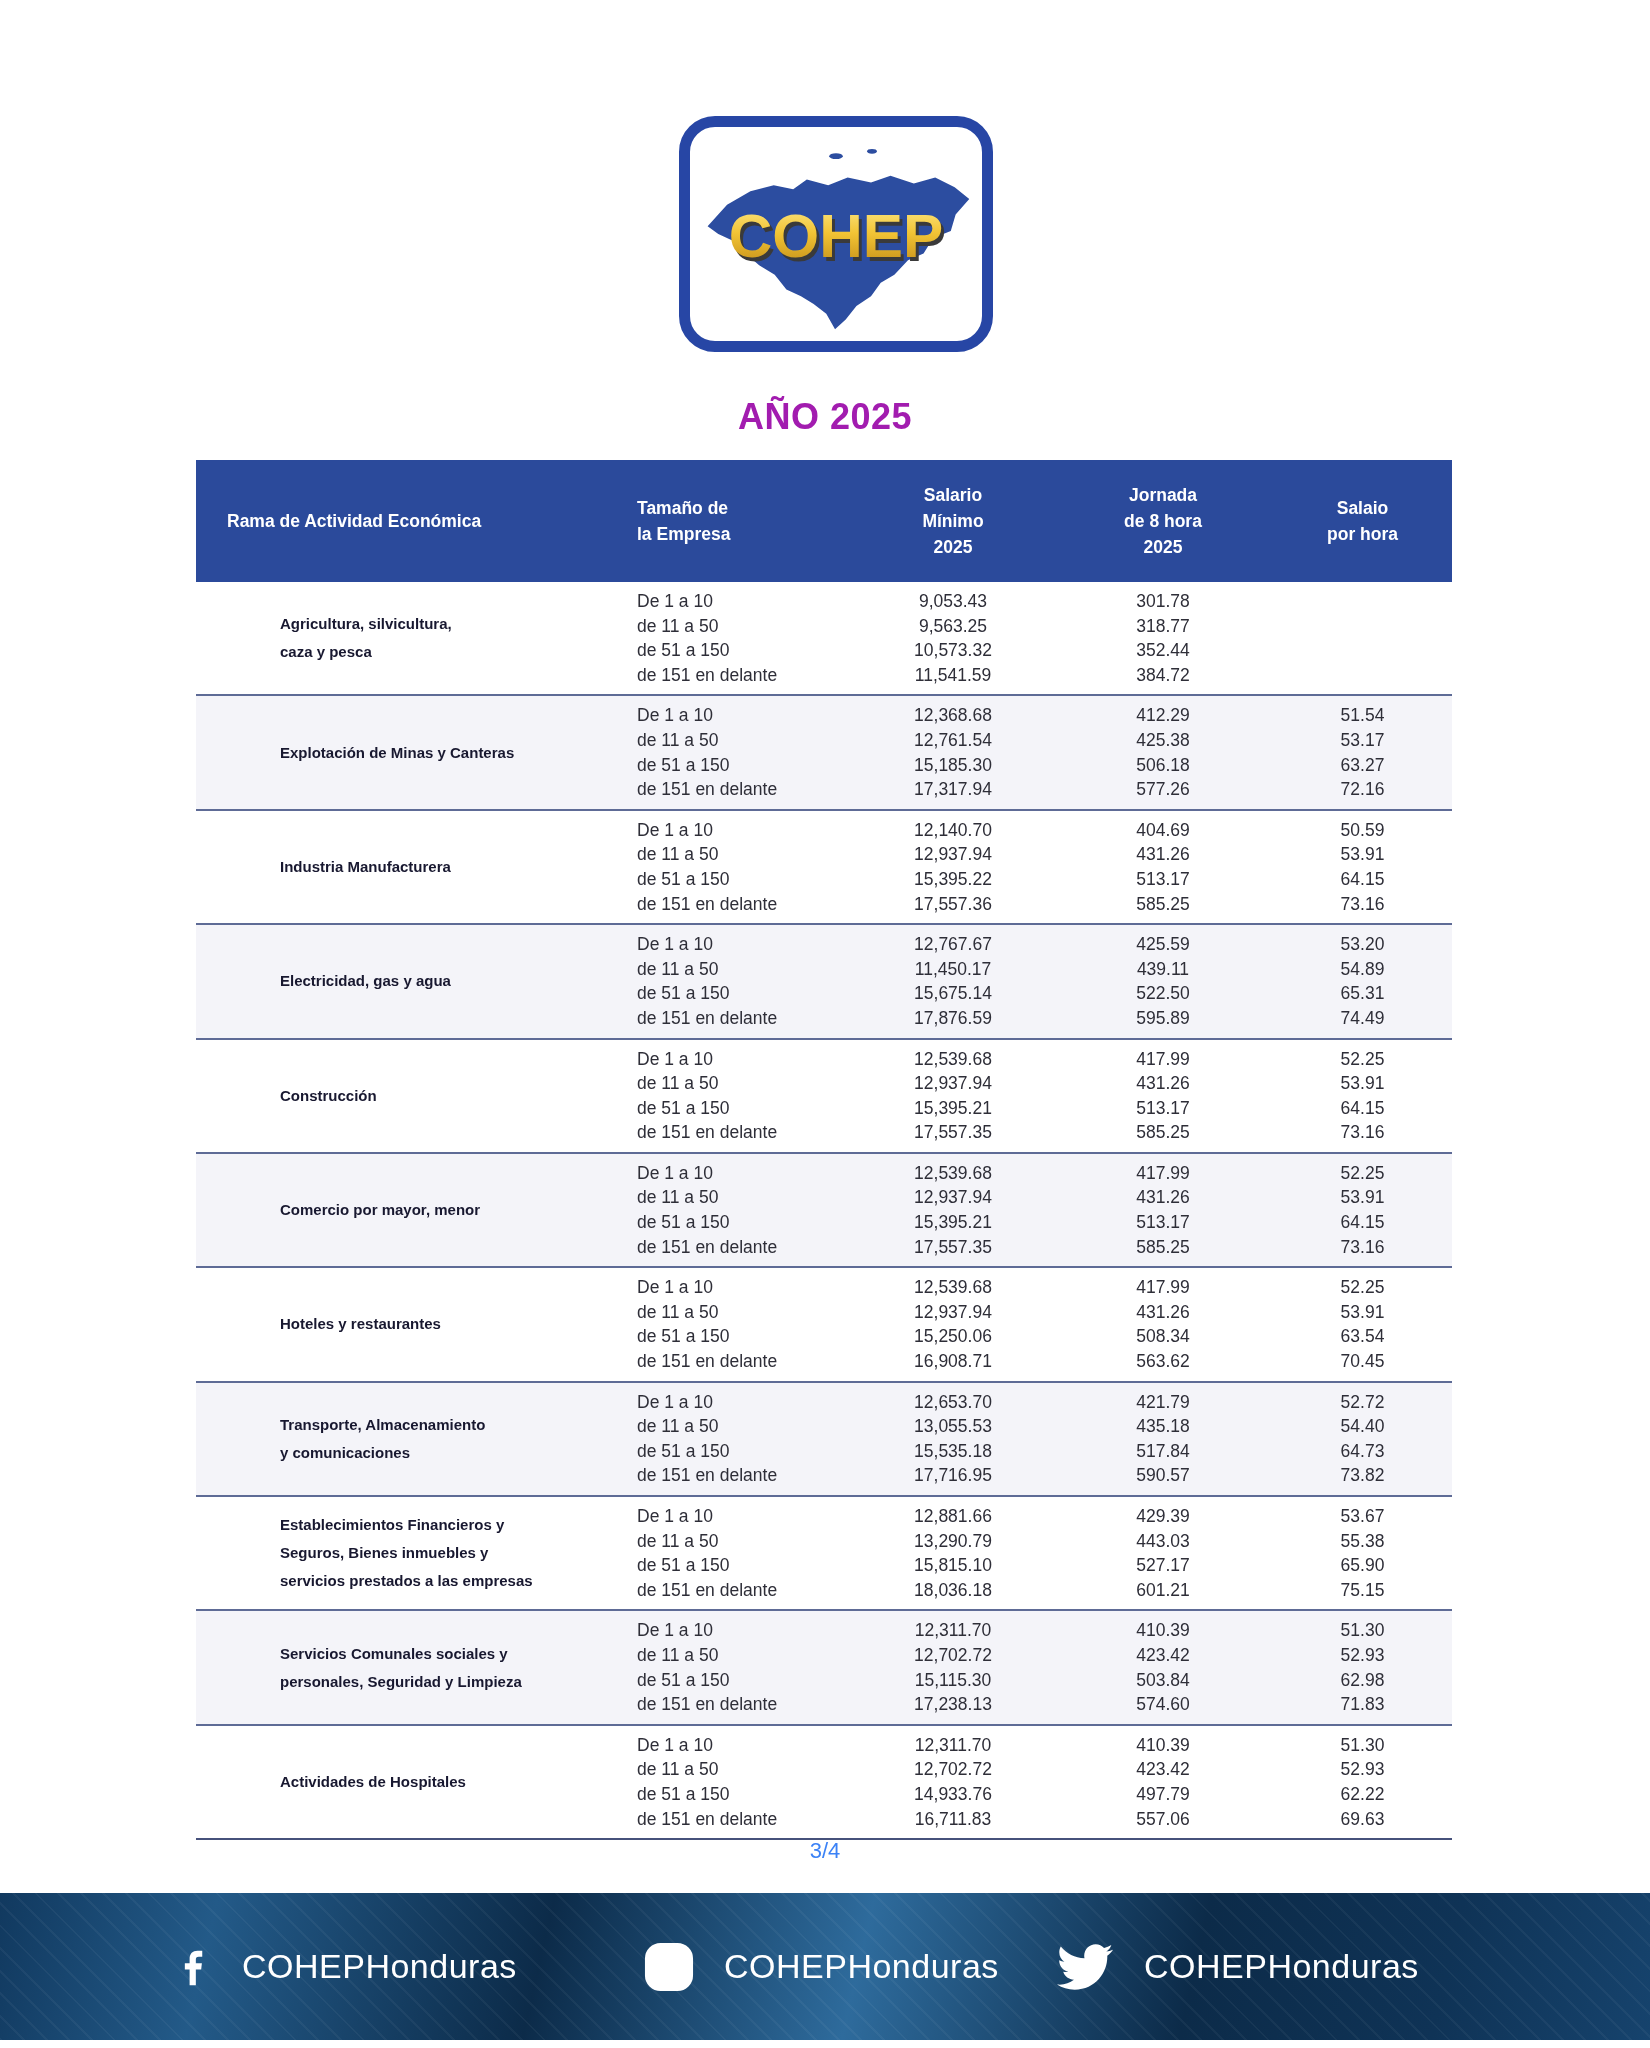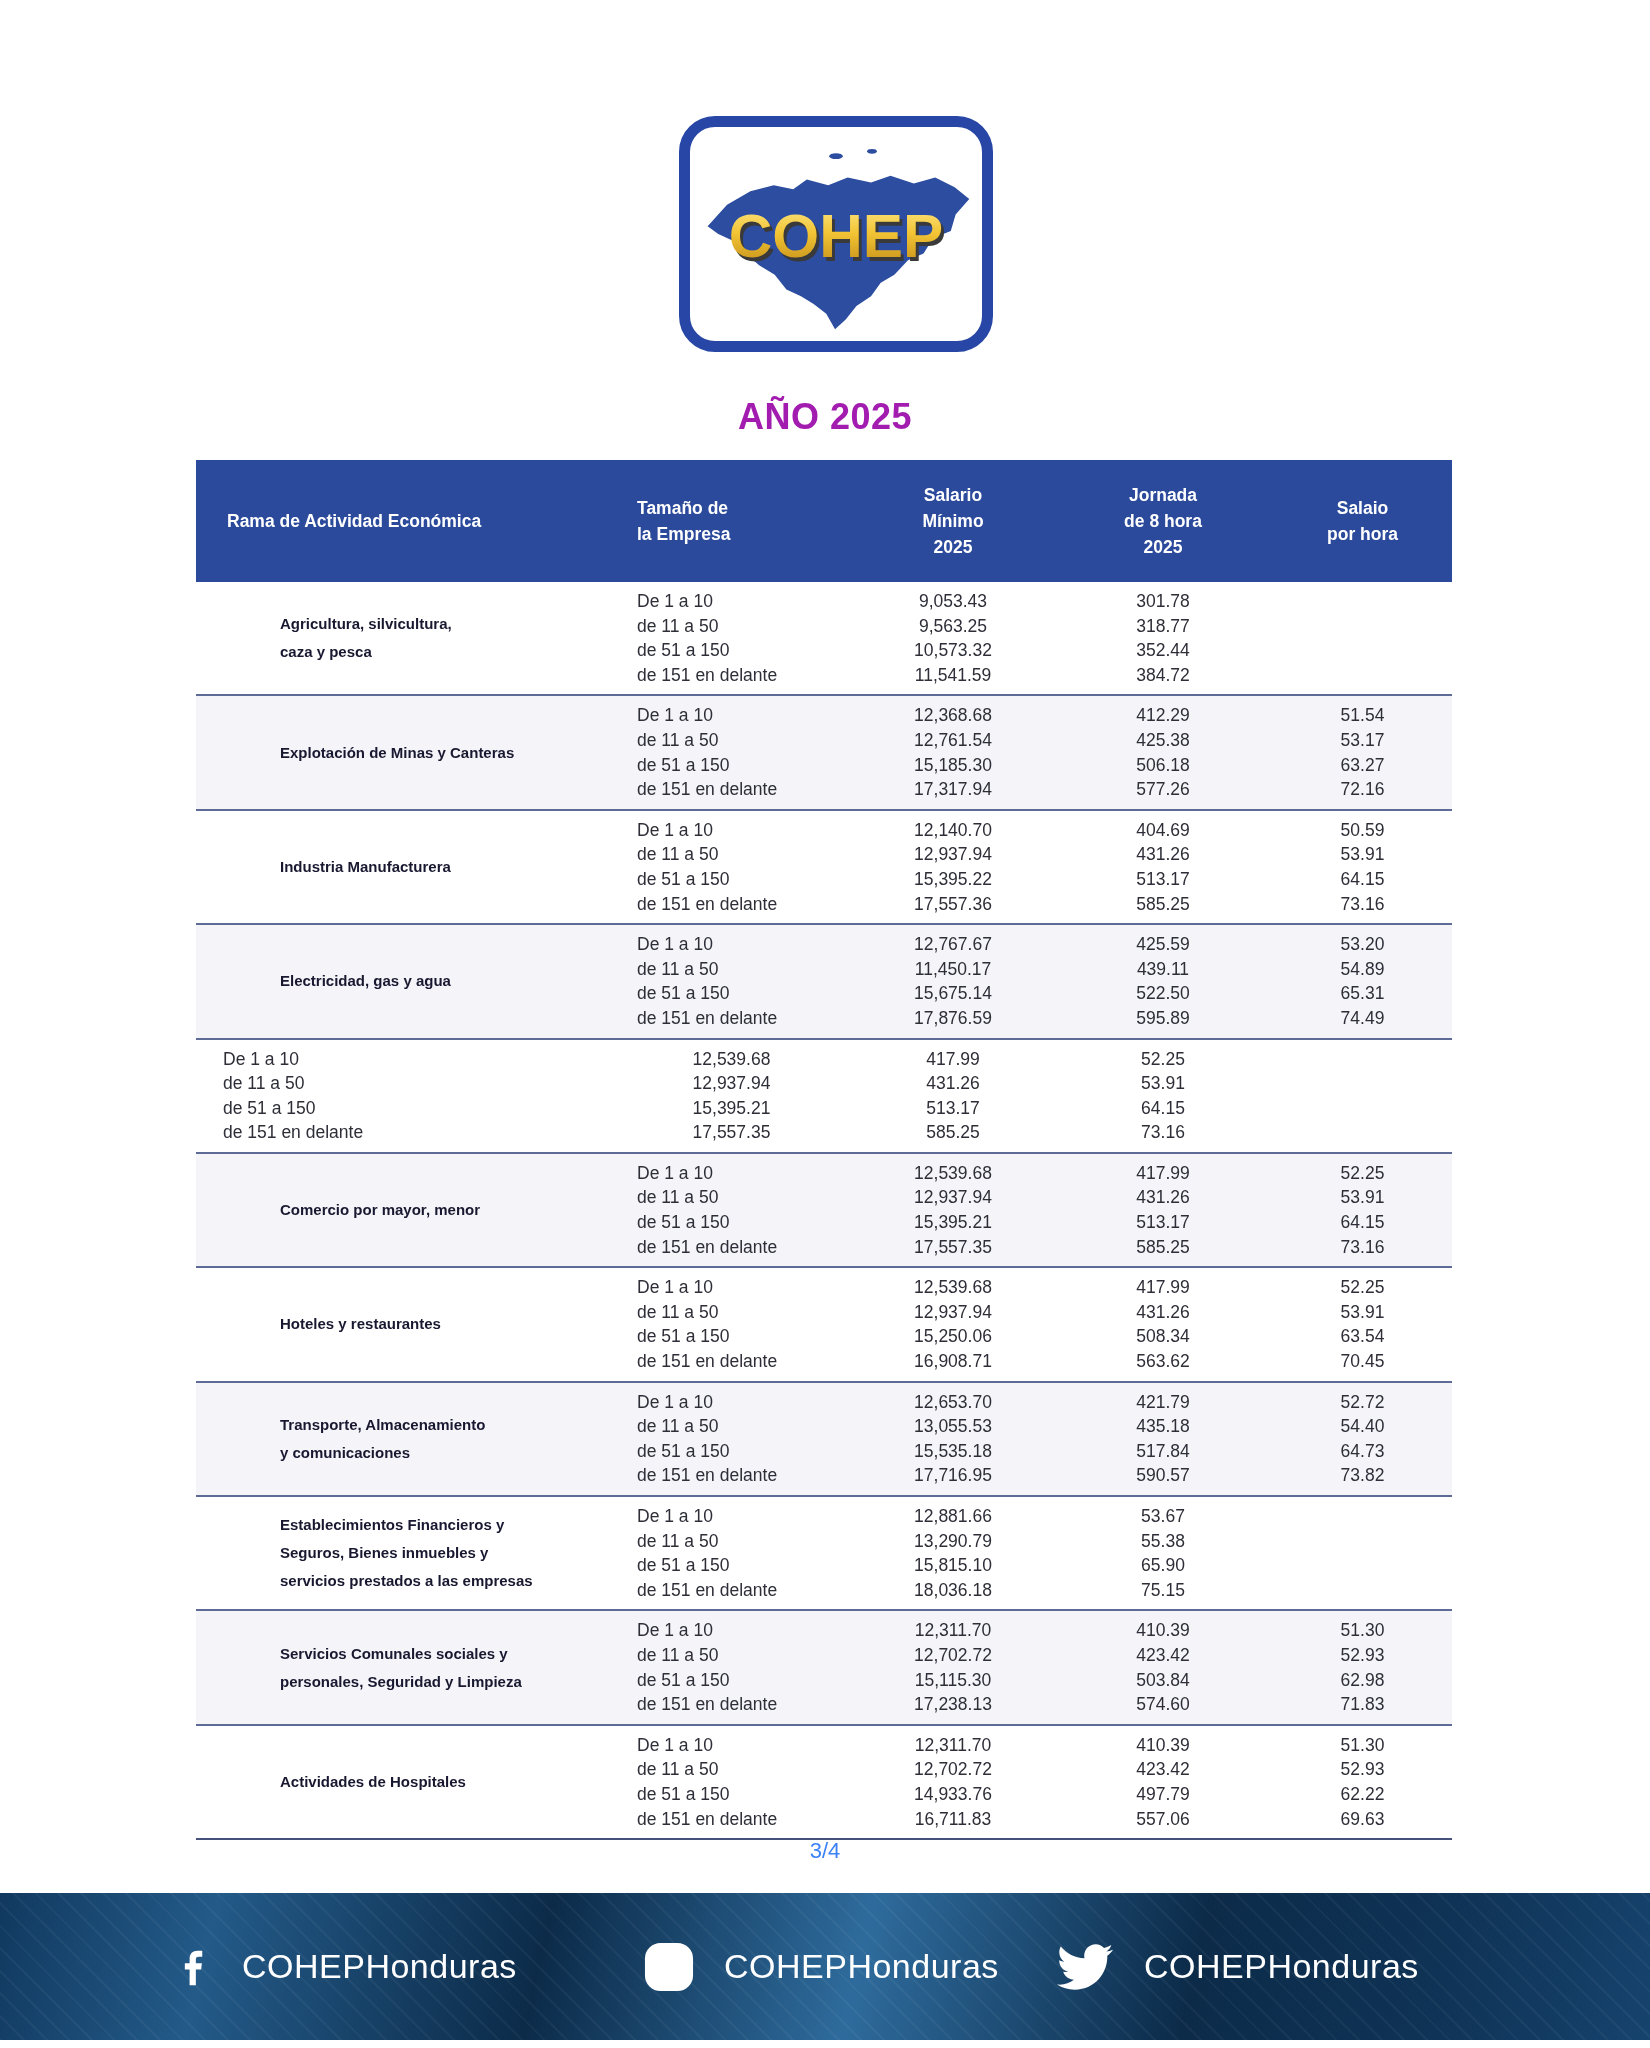--- a/index.html
+++ b/index.html
@@ -222,20 +222,23 @@
           </div>
       <div class="col num">
             <div class="line">53.20</div>
             <div class="line">54.89</div>
             <div class="line">65.31</div>
             <div class="line">74.49</div>
           </div>
     </div>
 
     <div class="block">
+      <div class="col name">
+            <div>Construcción</div>
+          </div>
       <div class="col sizes">
             <div class="line">De 1 a 10</div>
             <div class="line">de 11 a 50</div>
             <div class="line">de 51 a 150</div>
             <div class="line">de 151 en delante</div>
           </div>
       <div class="col num">
             <div class="line">12,539.68</div>
             <div class="line">12,937.94</div>
             <div class="line">15,395.21</div>
@@ -356,20 +359,26 @@
             <div class="line">De 1 a 10</div>
             <div class="line">de 11 a 50</div>
             <div class="line">de 51 a 150</div>
             <div class="line">de 151 en delante</div>
           </div>
       <div class="col num">
             <div class="line">12,881.66</div>
             <div class="line">13,290.79</div>
             <div class="line">15,815.10</div>
             <div class="line">18,036.18</div>
+          </div>
+      <div class="col num">
+            <div class="line">429.39</div>
+            <div class="line">443.03</div>
+            <div class="line">527.17</div>
+            <div class="line">601.21</div>
           </div>
       <div class="col num">
             <div class="line">53.67</div>
             <div class="line">55.38</div>
             <div class="line">65.90</div>
             <div class="line">75.15</div>
           </div>
     </div>
 
     <div class="block">

